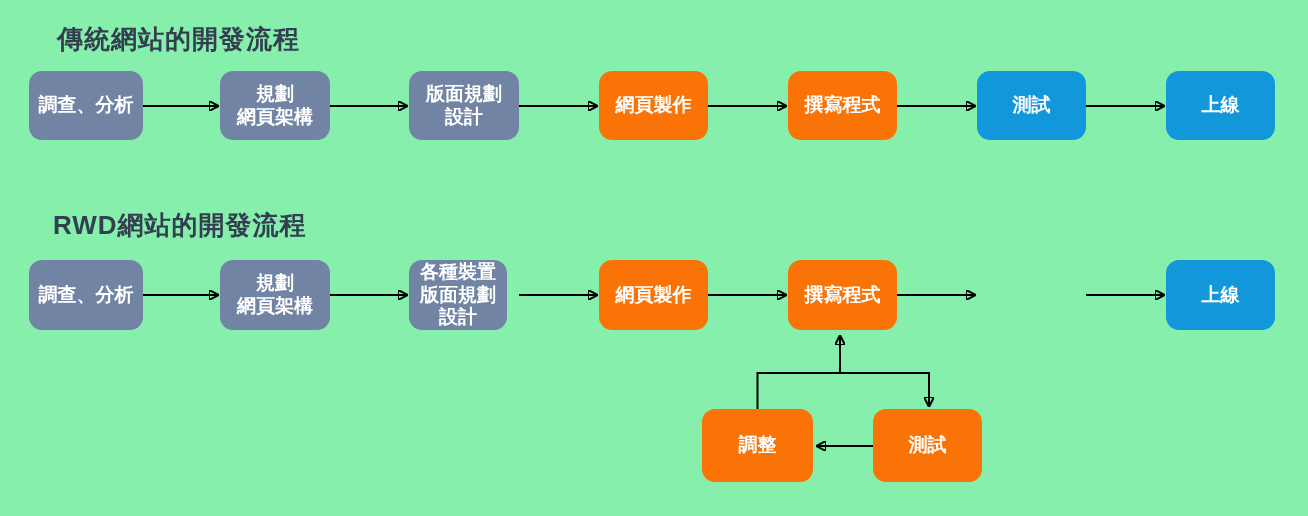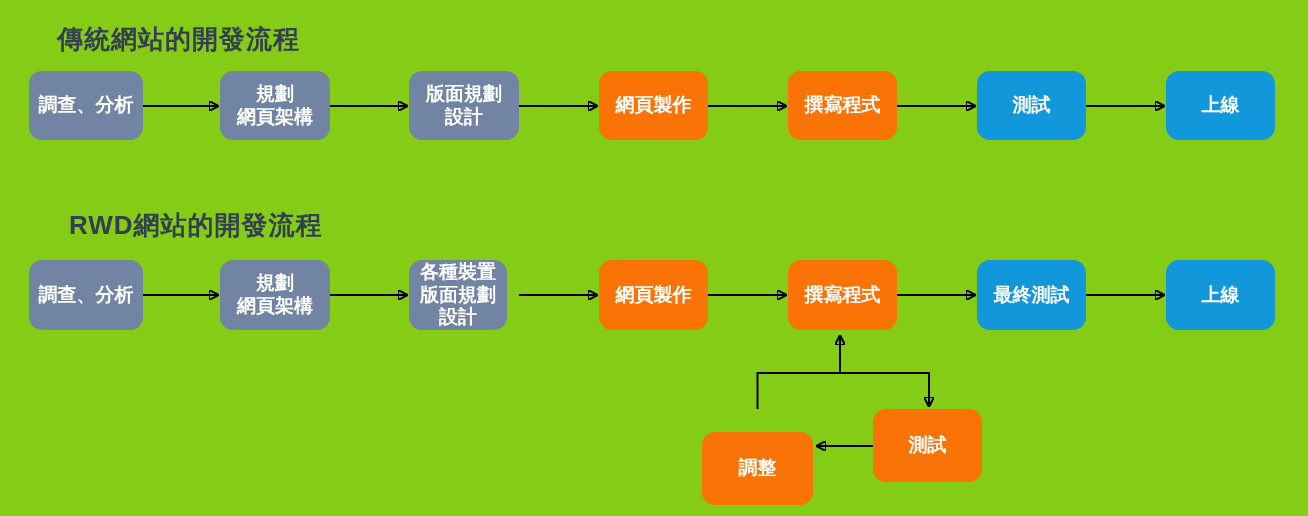--- a/index.html
+++ b/index.html
@@ -5,21 +5,21 @@
   html, body {
     margin: 0;
     padding: 0;
     background: #ffffff;
     font-family: "Liberation Sans", sans-serif;
   }
   #canvas {
     position: relative;
     width: 1308px;
     height: 516px;
-    background: #84cc16;
+    background: #86efac;
     overflow: hidden;
   }
   .flow-title {
     position: absolute;
     font-size: 26px;
     font-weight: bold;
     color: var(--c-title, #333F50);
     letter-spacing: 1px;
     white-space: nowrap;
   }
@@ -55,21 +55,21 @@
     fill: none;
   }
 </style>
 </head>
 <body>
 
 <div id="canvas">
 
   <div class="flow-title" style="left:57px; top:22px;">傳統網站的開發流程</div>
 
-  <div class="flow-title" style="left:53px; top:208px;margin-left:16px;">RWD網站的開發流程</div>
+  <div class="flow-title" style="left:53px; top:208px;">RWD網站的開發流程</div>
 
   <div class="node" style="left:29px; top:71px; width:114px; height:69px;" data-color="slate">
     <span class="label">調查、分析</span>
   </div>
   <div class="node" style="left:220px; top:71px; width:110px; height:69px;" data-color="slate">
     <span class="label">規劃
 網頁架構</span>
   </div>
   <div class="node" style="left:409px; top:71px; width:110px; height:69px;" data-color="slate">
     <span class="label">版面規劃
@@ -99,28 +99,25 @@
     <span class="label">各種裝置
 版面規劃
 設計</span>
   </div>
   <div class="node" style="left:599px; top:260px; width:109px; height:70px;" data-color="orange">
     <span class="label">網頁製作</span>
   </div>
   <div class="node" style="left:788px; top:260px; width:109px; height:70px;" data-color="orange">
     <span class="label">撰寫程式</span>
   </div>
-  <div class="node" style="left:977px; top:260px; width:109px; height:70px;" data-color="blue">
-    <span class="label">最終測試</span>
-  </div>
   <div class="node" style="left:1166px; top:260px; width:109px; height:70px;" data-color="blue">
     <span class="label">上線</span>
   </div>
 
-  <div class="node" style="left:702px; top:432px; width:111px; height:73px;" data-color="orange">
+  <div class="node" style="left:702px; top:409px; width:111px; height:73px;" data-color="orange">
     <span class="label">調整</span>
   </div>
   <div class="node" style="left:873px; top:409px; width:109px; height:73px;" data-color="orange">
     <span class="label">測試</span>
   </div>
 
   <svg id="arrow-layer" viewBox="0 0 1308 516" xmlns="http://www.w3.org/2000/svg">
     <defs>
       <marker id="ah" markerWidth="10" markerHeight="10" refX="8" refY="5" orient="auto" markerUnits="userSpaceOnUse">
         <path d="M0,0 L10,5 L0,10 Z" fill="#000000" stroke="none"></path>

